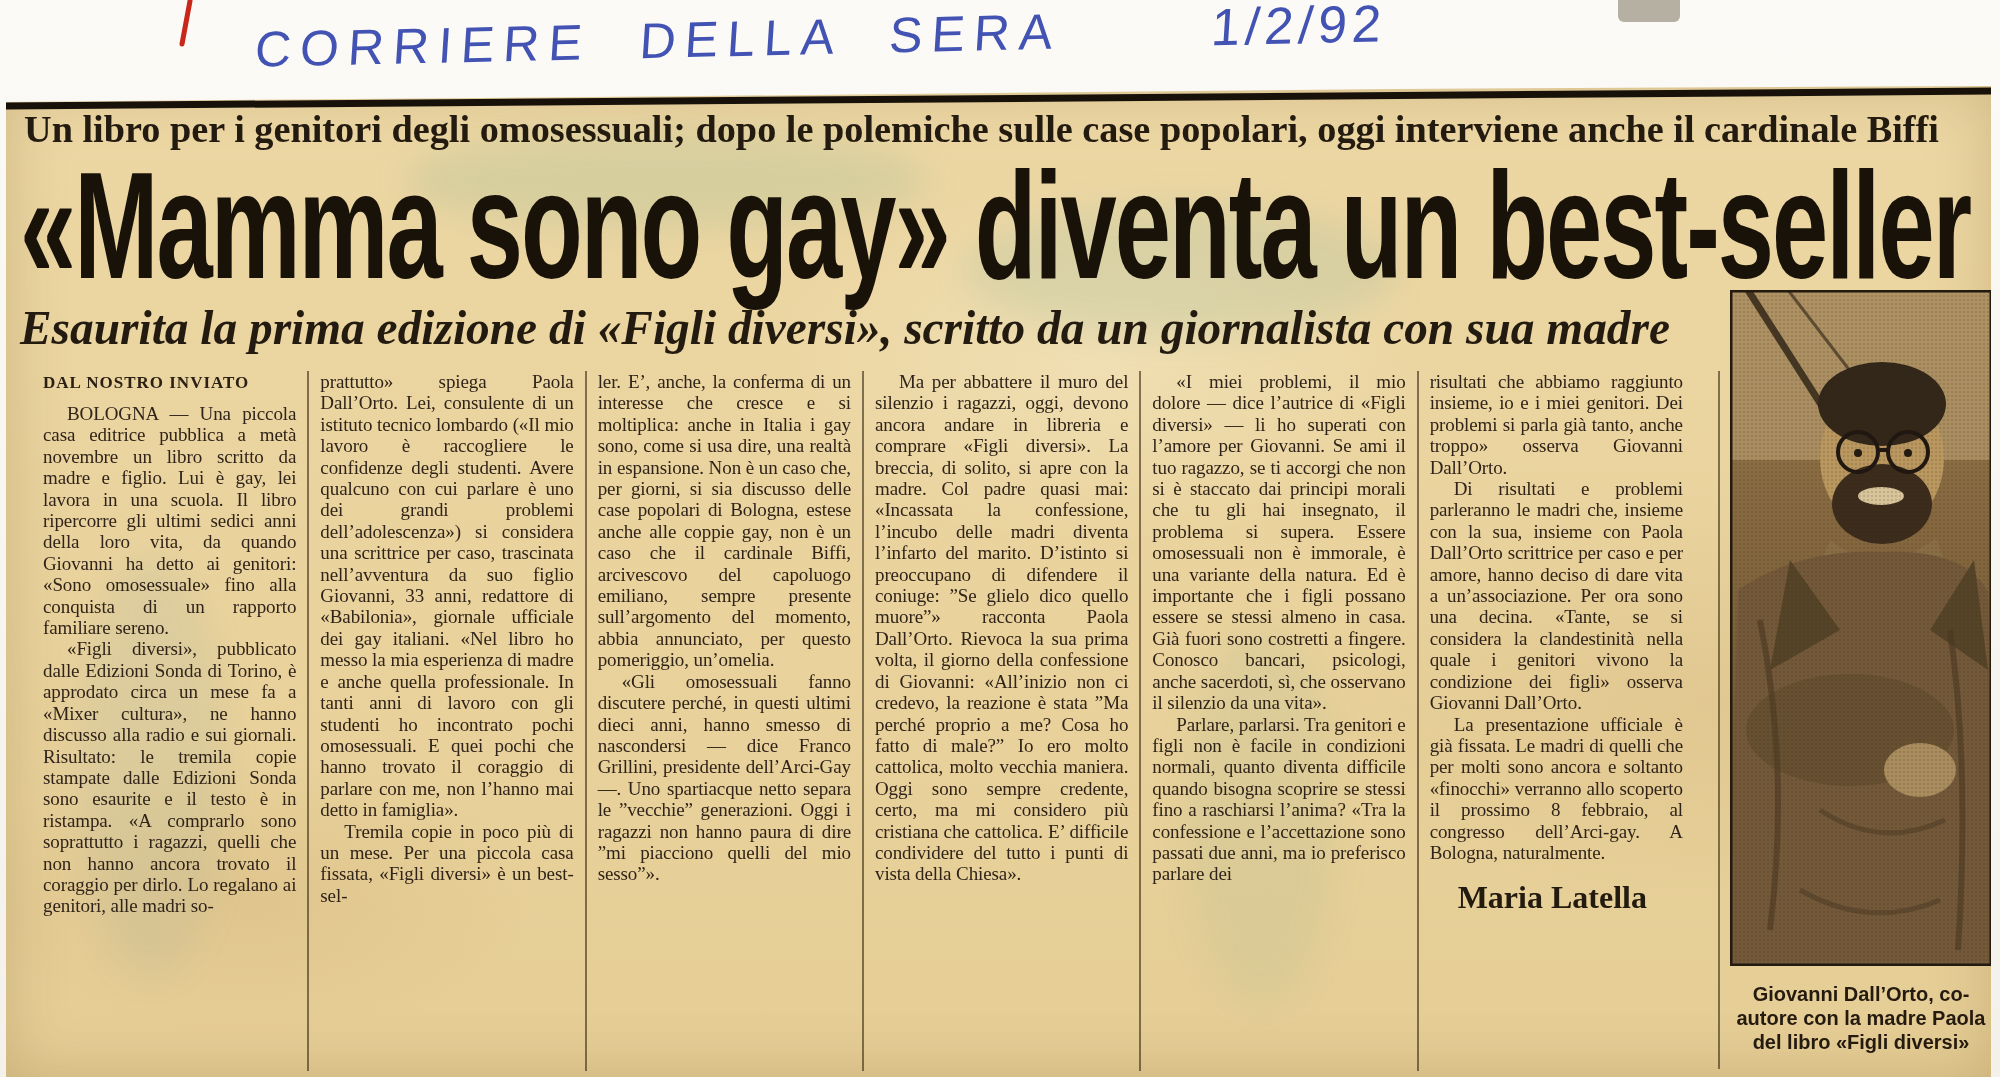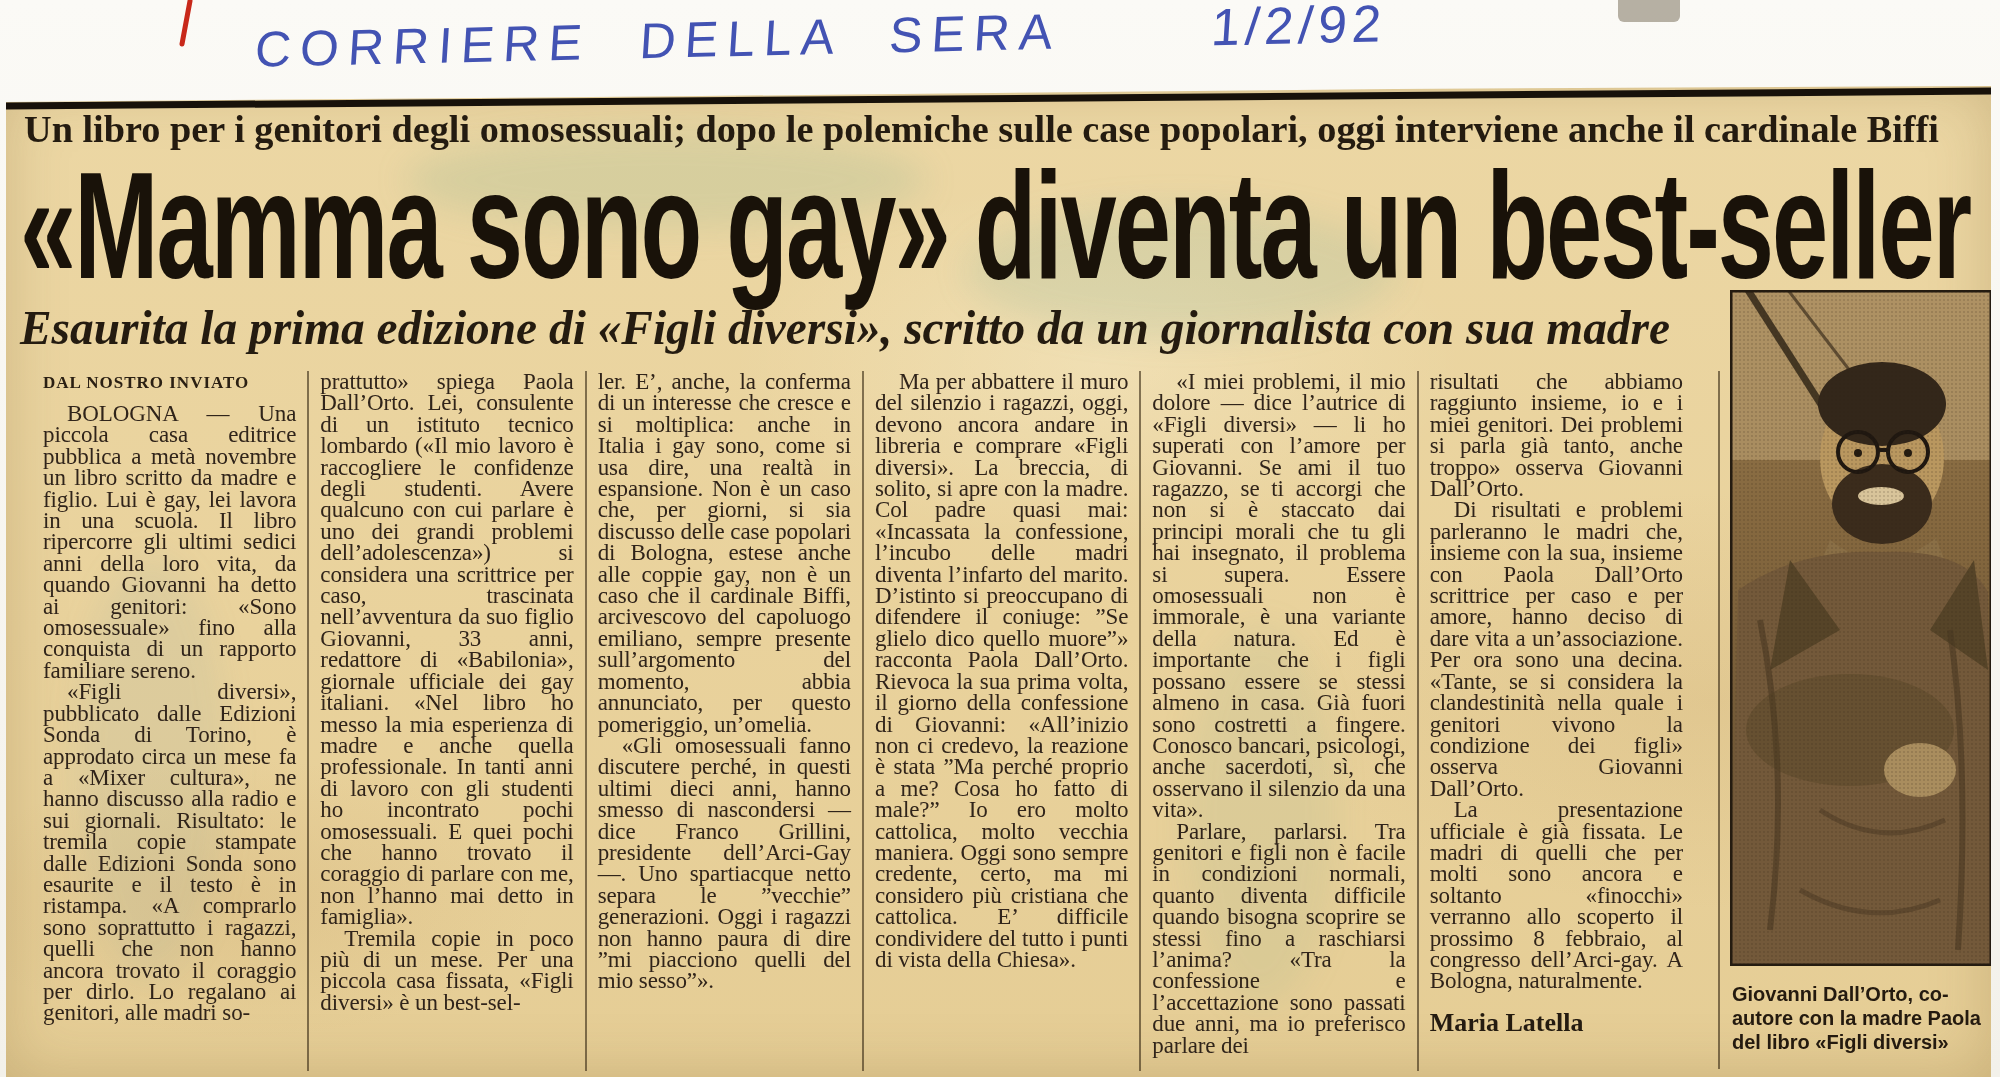--- a/index.html
+++ b/index.html
@@ -43,34 +43,34 @@
   .subhead-svg{top:210px;}
   .subhead-svg text{font-family:"Liberation Serif",serif;font-weight:bold;font-style:italic;
      fill:#241b10;font-size:48px;}
 
   
   #body-cols{position:absolute;left:26px;top:285px;width:1662px;height:700px;display:flex;}
   .col{flex:1;padding:0 11px;overflow:hidden;}
   .col:not(:last-child){border-right:2px solid rgba(62,46,24,.62);}
   .dateline{font-weight:bold;font-size:17px;letter-spacing:1px;text-align:left;
     margin:2px 0 10px;color:#2b2013;font-family:"Liberation Serif",serif;}
-  .para{margin:0;text-indent:24px;text-align:justify;font-size:23px;line-height:21.4px;
+  .para{margin:0;text-indent:24px;text-align:justify;font-size:19px;line-height:21.4px;
     color:#30241a;letter-spacing:-.1px;}
   .para.cont{text-indent:0;}
-  .byline{text-align:left;font-weight:bold;font-size:26px;margin-top:16px;
+  .byline{text-align:center;font-weight:bold;font-size:32px;margin-top:16px;
     padding-right:8px;color:#241b10;}
 
   
   .photo-divider{position:absolute;left:1712px;top:285px;width:2px;height:698px;
     background:rgba(62,46,24,.62);}
 
   
   #photo-col{position:absolute;left:1724px;top:204px;width:262px;}
   .caption{font-family:"Liberation Sans",sans-serif;font-weight:bold;font-size:20px;
-    line-height:24px;color:#241a0f;padding:12px 2px 0 2px;}
+    line-height:24px;text-align:center;color:#241a0f;padding:12px 2px 0 2px;}
 </style>
 </head>
 <body>
 
 <div id="page">
 
   <svg class="red-mark" width="16" height="48">
     <path d="M12,1 L4,44" stroke="#c8281a" stroke-width="5" fill="none" stroke-linecap="round"></path>
   </svg>
   <div class="handwriting">

